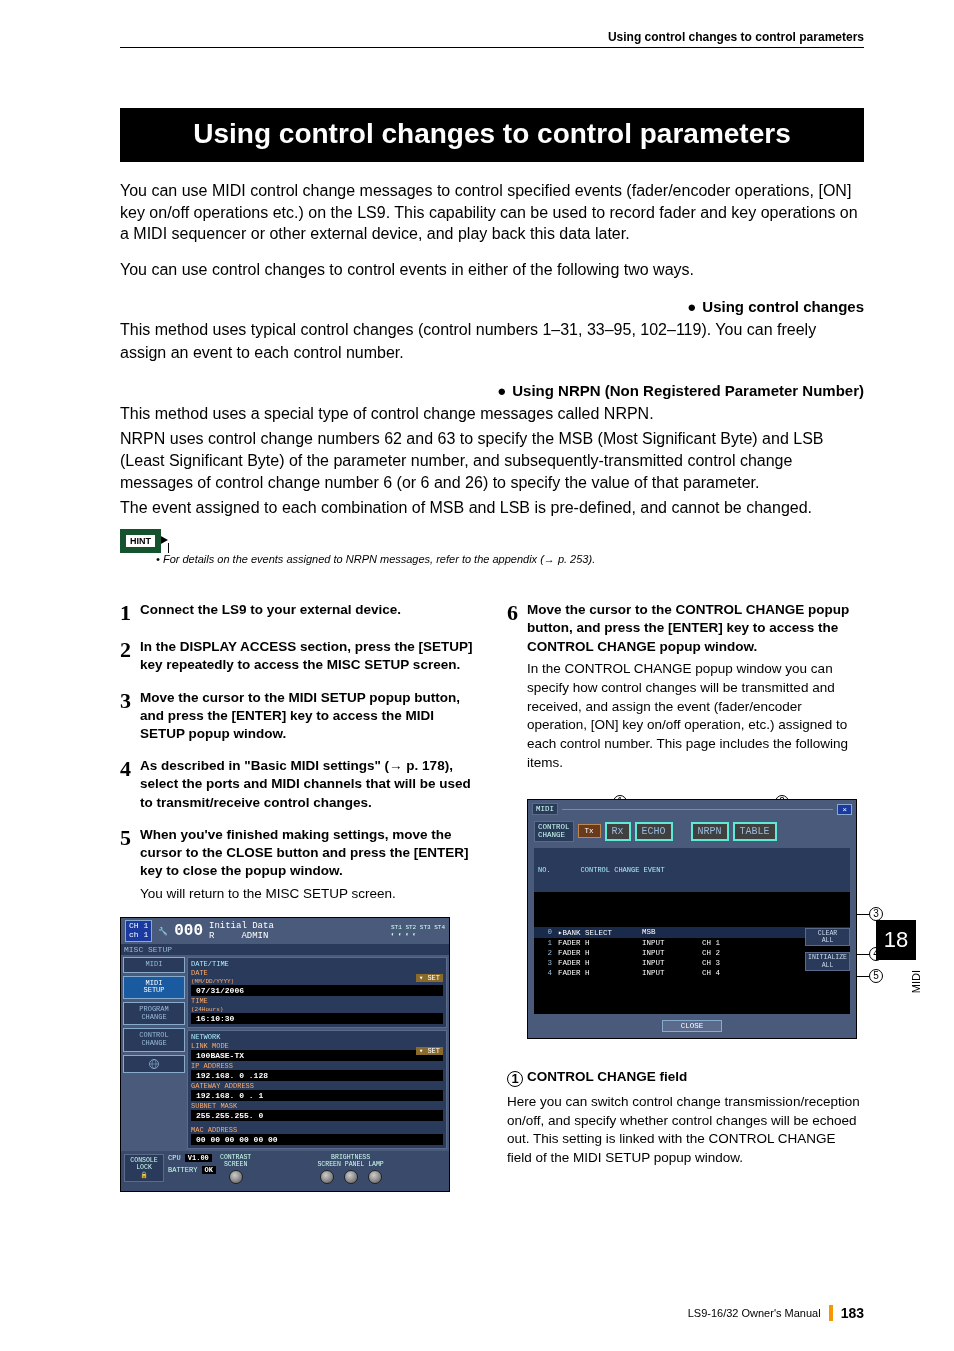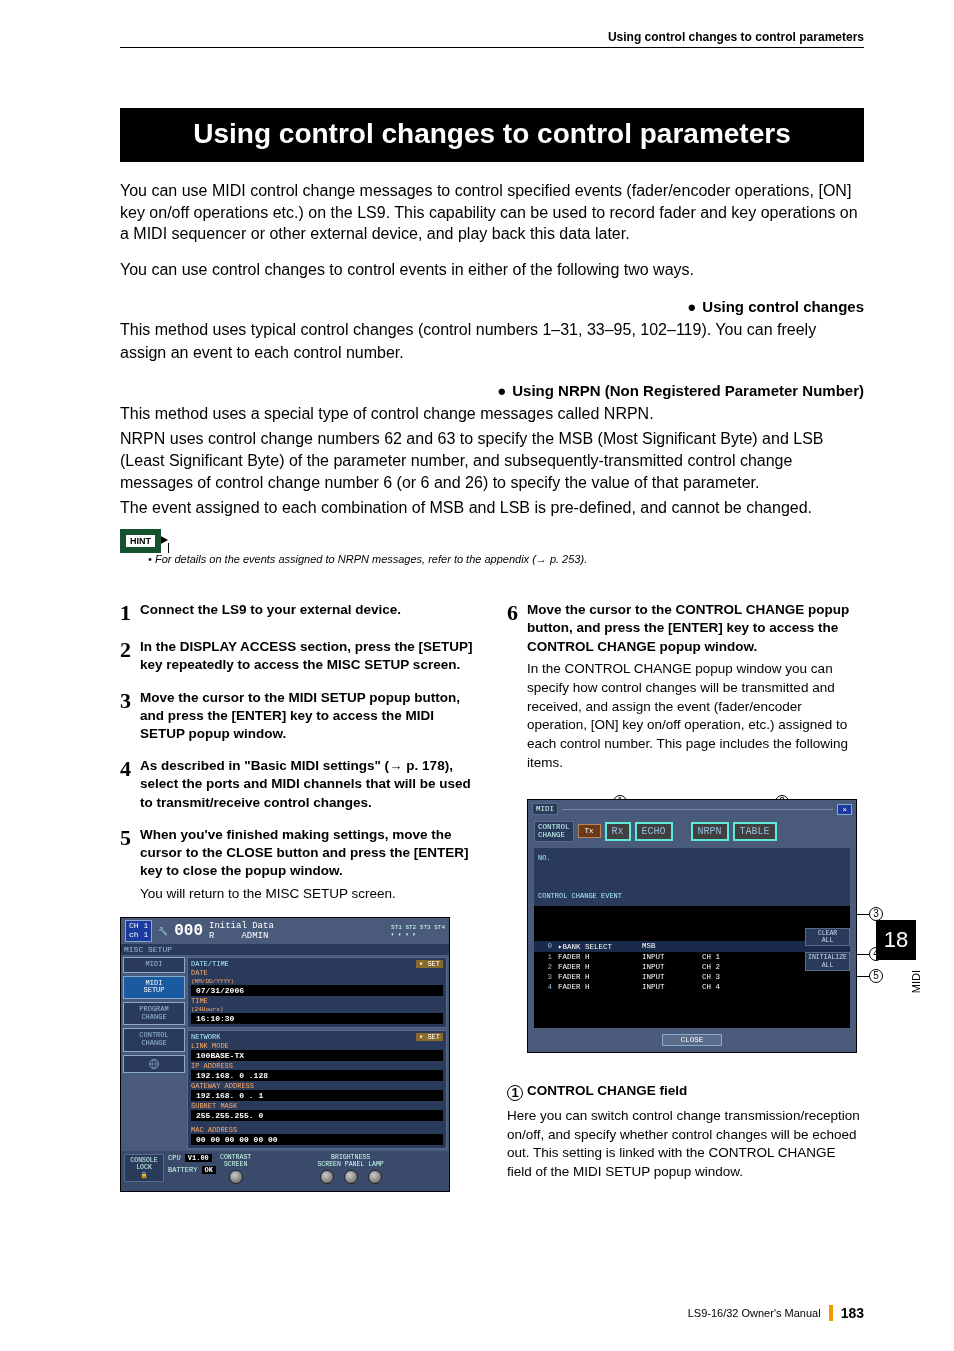--- a/index.html
+++ b/index.html
@@ -92,21 +92,21 @@
     position: absolute;
     left: 48px;
     top: 14px;
     width: 1px;
     height: 10px;
     background: #000;
   }
   .hint-text {
     font-size: 11px;
     font-style: italic;
-    margin-left: 28px;
+    margin-left: 36px;
     margin-top: 6px;
   }
   .cols {
     display: flex;
     gap: 30px;
     margin-top: 36px;
   }
   .colL, .colR {
     flex: 1;
   }
@@ -218,21 +218,21 @@
   .ms-panel {
     background: #2a3a5a;
     border: 1px solid #5a6a8a;
     padding: 2px 3px;
     font-size: 7px;
     position: relative;
   }
   .ms-panel .set {
     position: absolute;
     right: 3px;
-    top: 2px;
+    top: 16px;
     background: #8a6a2a;
     color: #fff;
     font-size: 7px;
     padding: 0 3px;
   }
   .ms-val {
     background: #000;
     color: #fff;
     font-weight: bold;
     padding: 1px 5px;
@@ -320,24 +320,23 @@
     font-size: 10px;
     padding: 2px 5px;
   }
   .cc-table {
     margin: 0 6px;
   }
   .cc-th {
     background: #2a3a5a;
     color: #aef;
     font-size: 7px;
-    padding: 6px 4px;
+    padding: 18px 4px;
     display: flex;
     gap: 30px;
-    flex-direction: column;
   }
   .cc-rows {
     background: #000;
     color: #fff;
     font-size: 7.5px;
     padding: 1px 0;
     height: 88px;
   }
   .cc-tr {
     display: flex;

